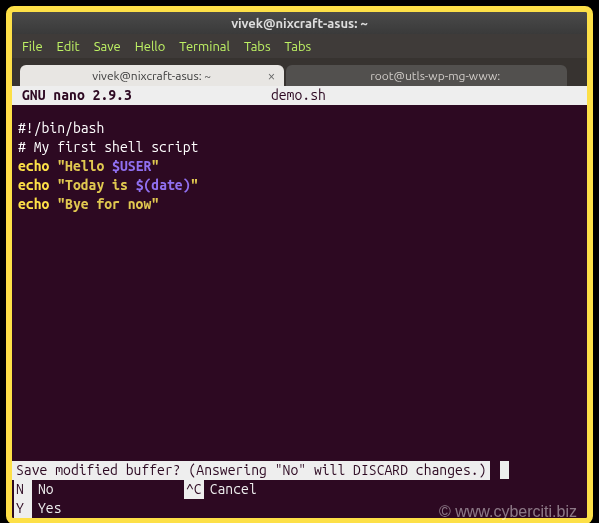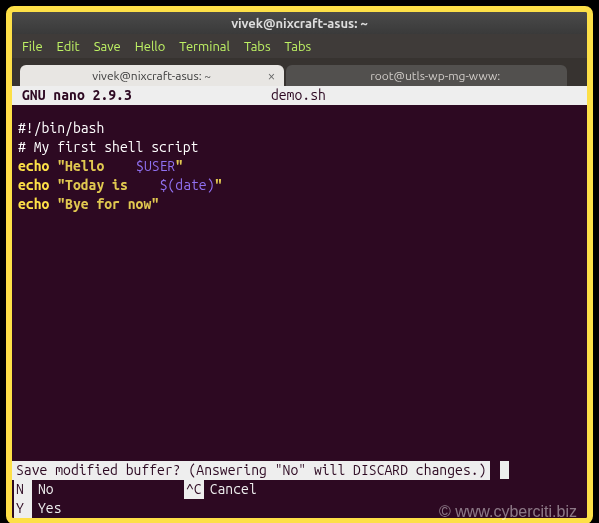--- a/index.html
+++ b/index.html
@@ -90,21 +90,21 @@
     }
     .nano-header .left { width: 45%; padding-left: 8px; font-weight: bold; }
     .nano-header .center { width: 55%; font-weight: normal; }
     .editor {
       padding: 14px 6px 4px 6px;
     }
     .line { white-space: pre; }
     .c-comment { color: #ffffff; }
     .c-cyan { color: #fde047; font-weight: bold; }
     .c-yellow { color: #e0c850; font-weight: bold; }
-    .c-purple { color: #9070f0; font-weight: normal; margin-left: 24px; }
+    .c-purple { color: #9070f0; font-weight: bold; }
     .nano-footer {
       position: absolute;
       bottom: 0;
       left: 0;
       right: 0;
       font-size: 14px;
     }
     .prompt-row {
       display: flex;
     }

